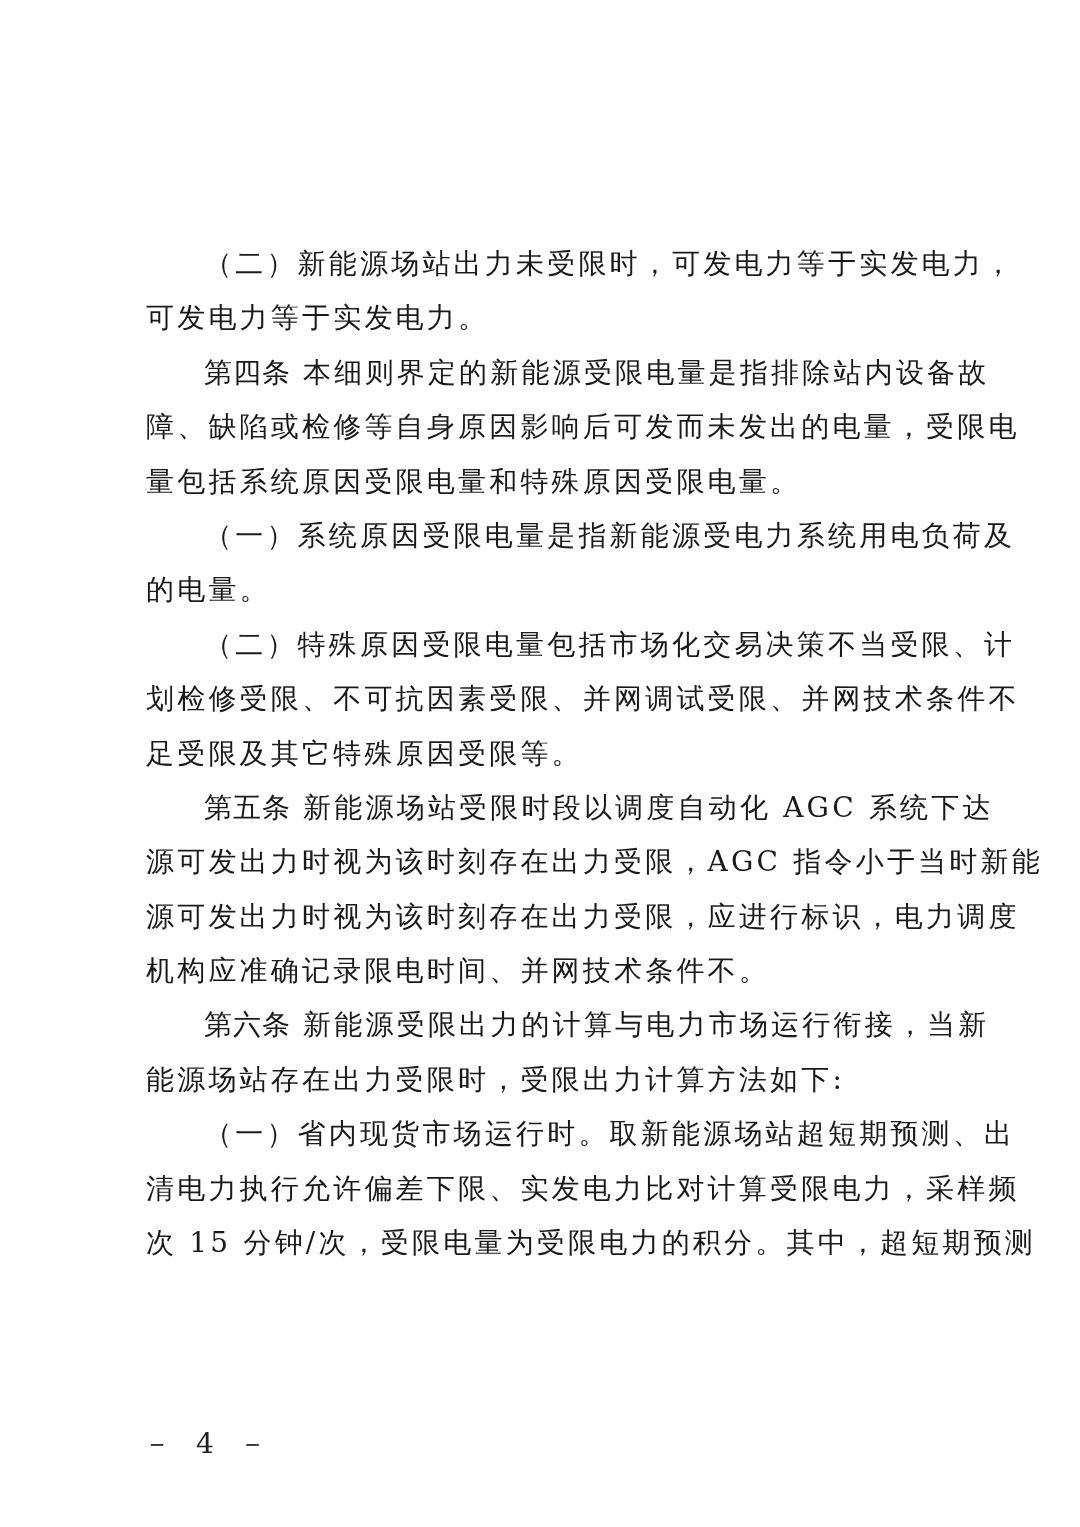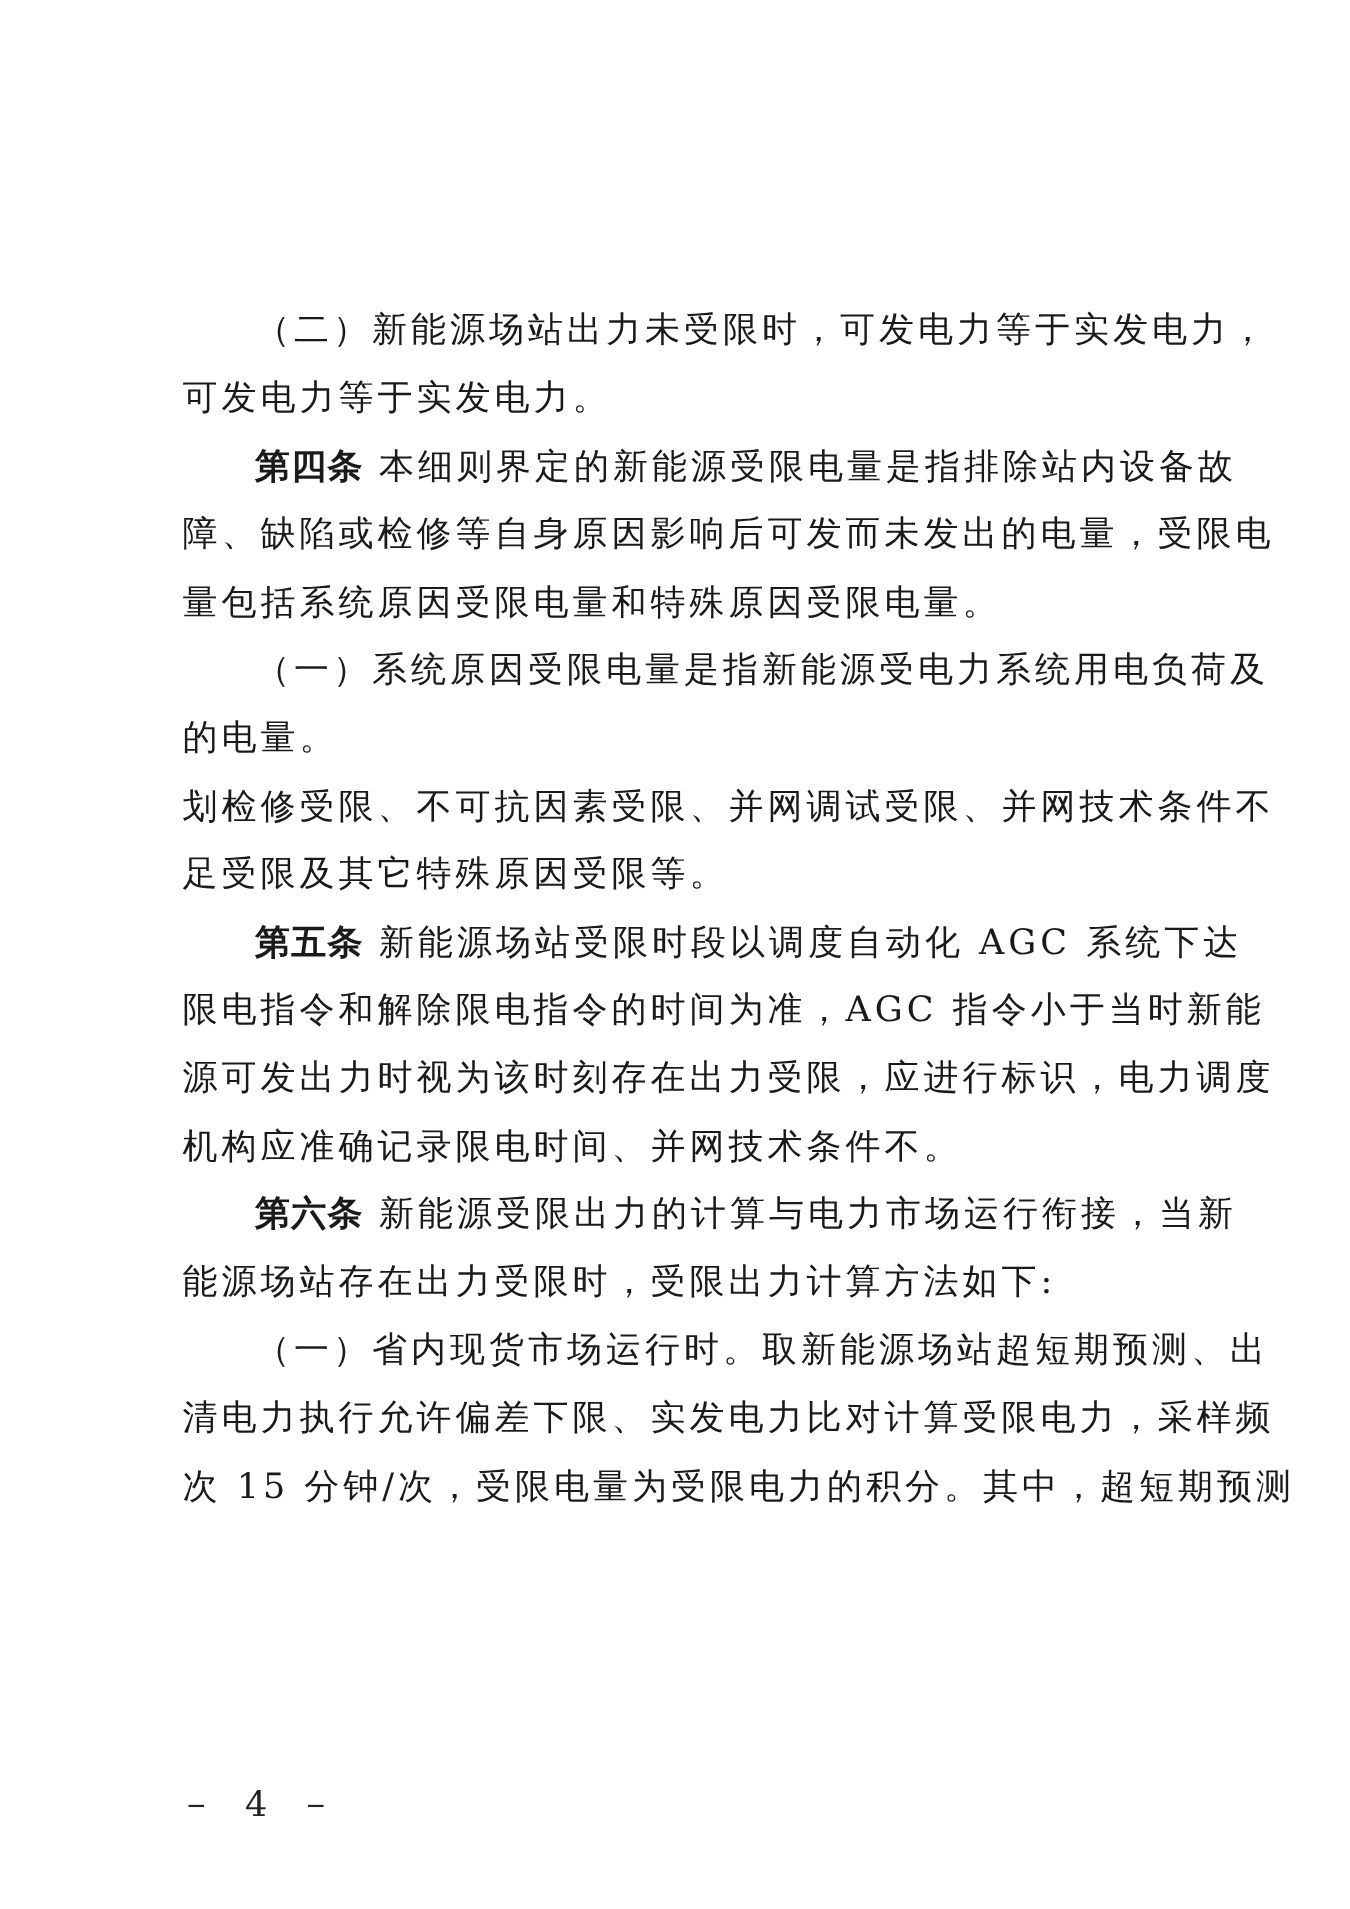--- a/index.html
+++ b/index.html
@@ -12,21 +12,21 @@
   .body-text {
     position: absolute; left: 146px; top: 196px; width: 800px;
   }
   .line {
     height: 54.4px; line-height: 54.4px;
     font-size: 28px; letter-spacing: 3.2px;
     white-space: nowrap; text-align: justify; text-align-last: justify;
   }
   .line.last { text-align-last: left; }
   .indent { padding-left: 58px; }
-  .bold { font-weight: bold; letter-spacing: 1px; }
+  .bold { font-weight: normal; letter-spacing: 1px; }
   .page-number {
     position: absolute; left: 143px; top: 1384px;
     font-size: 28px; letter-spacing: 8px; color: #222;
   }
 </style>
 </head>
 <body>
 
 <div class="page">
   <div class="body-text">
@@ -34,25 +34,26 @@
     <div class="line indent">（二）新能源场站出力未受限时，可发电力等于实发电力，</div>
     <div class="line last">可发电力等于实发电力。</div>
 
     <div class="line indent"><span class="bold">第四条</span><span> 本细则界定的新能源受限电量是指排除站内设备故</span></div>
     <div class="line">障、缺陷或检修等自身原因影响后可发而未发出的电量，受限电</div>
     <div class="line last">量包括系统原因受限电量和特殊原因受限电量。</div>
 
     <div class="line indent">（一）系统原因受限电量是指新能源受电力系统用电负荷及</div>
     <div class="line last">的电量。</div>
 
+    <div class="line indent">（二）特殊原因受限电量包括市场化交易决策不当受限、计</div>
     <div class="line">划检修受限、不可抗因素受限、并网调试受限、并网技术条件不</div>
     <div class="line last">足受限及其它特殊原因受限等。</div>
 
     <div class="line indent"><span class="bold">第五条</span><span> 新能源场站受限时段以调度自动化 AGC 系统下达</span></div>
-    <div class="line">限电指令和解除限电指令的时间为准，AGC 指令小于当时新能</div>
+    <div class="line">源可发出力时视为该时刻存在出力受限，AGC 指令小于当时新能</div>
     <div class="line">源可发出力时视为该时刻存在出力受限，应进行标识，电力调度</div>
     <div class="line last">机构应准确记录限电时间、并网技术条件不。</div>
 
     <div class="line indent"><span class="bold">第六条</span><span> 新能源受限出力的计算与电力市场运行衔接，当新</span></div>
     <div class="line last">能源场站存在出力受限时，受限出力计算方法如下:</div>
 
     <div class="line indent">（一）省内现货市场运行时。取新能源场站超短期预测、出</div>
     <div class="line">清电力执行允许偏差下限、实发电力比对计算受限电力，采样频</div>
     <div class="line">次 15 分钟/次，受限电量为受限电力的积分。其中，超短期预测</div>
 

